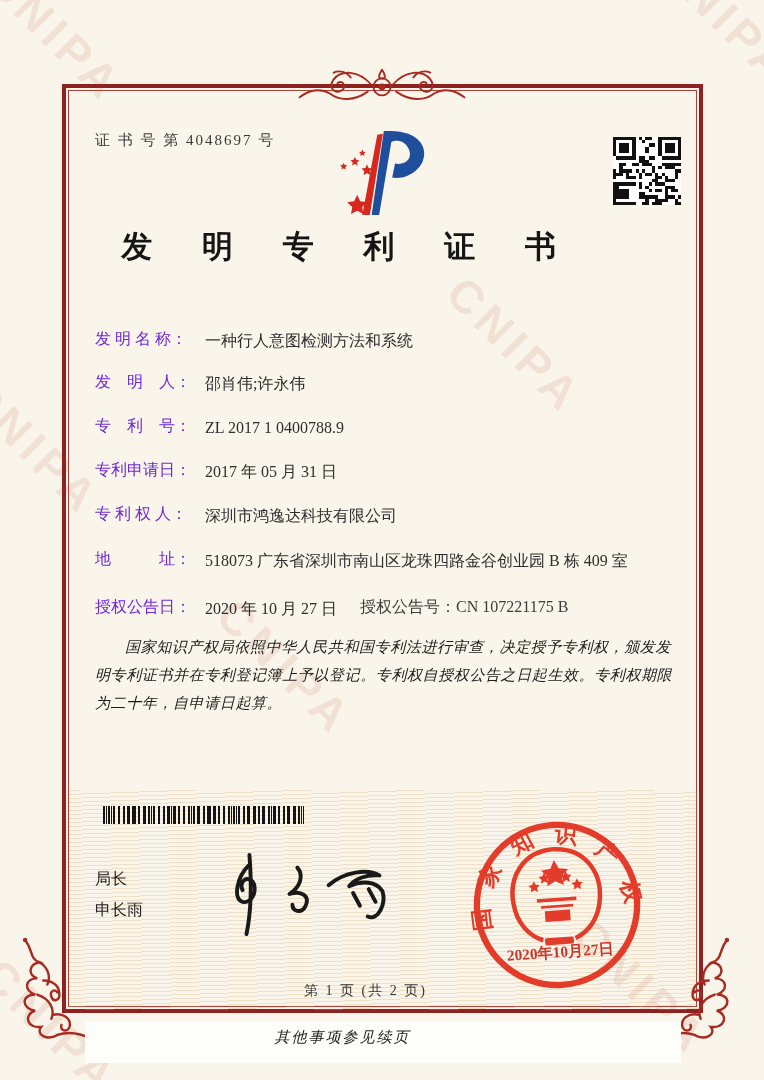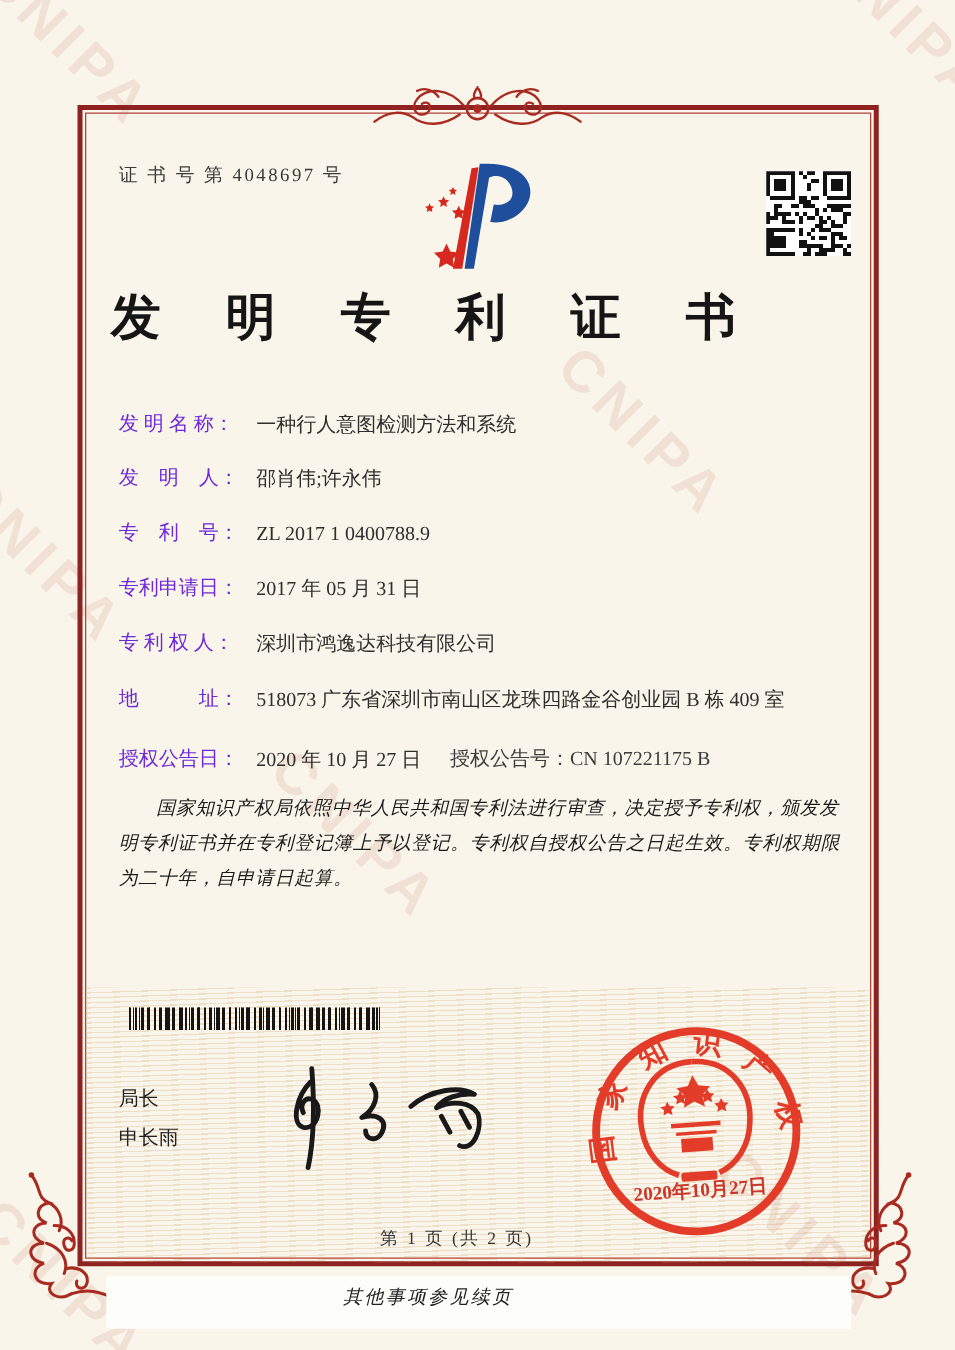--- a/index.html
+++ b/index.html
@@ -13,21 +13,21 @@
   
   .frame{position:absolute;left:62px;top:84px;width:641px;height:929px;
          border:4px solid #8e2221;box-sizing:border-box;}
   .frame-inner{position:absolute;left:2px;top:2px;right:2px;bottom:2px;
                border:1px solid #b04038;}
   .texture{position:absolute;left:67px;top:790px;width:631px;height:220px;
            background:repeating-linear-gradient(178deg,rgba(206,164,108,0.28) 0 1px,rgba(0,0,0,0) 1px 4px);}
   
   .cert-no{position:absolute;left:95px;top:131px;font-size:15px;letter-spacing:2px;color:#3a3a3a;text-align:center;}
   .title{position:absolute;left:62px;top:226px;width:553px;text-align:center;
-         font-size:40px;font-weight:bold;letter-spacing:21px;padding-left:21px;
+         font-size:31px;font-weight:bold;letter-spacing:21px;padding-left:21px;
          box-sizing:border-box;color:#151515;}
   
   .flabel{position:absolute;left:95px;font-size:16px;color:#6d28d9;white-space:nowrap;}
   .fvalue{position:absolute;left:205px;font-size:16px;color:#2e2e2e;width:450px;line-height:24px;}
   .fvalue2{position:absolute;left:360px;font-size:16px;color:#3c3c3c;white-space:nowrap;}
   
   .paras{position:absolute;left:93px;top:631px;width:585px;font-style:italic;
          font-size:15px;line-height:28px;letter-spacing:0.6px;color:#1b1b1b;}
   .paras p{margin:2px;text-indent:2em;}
   

